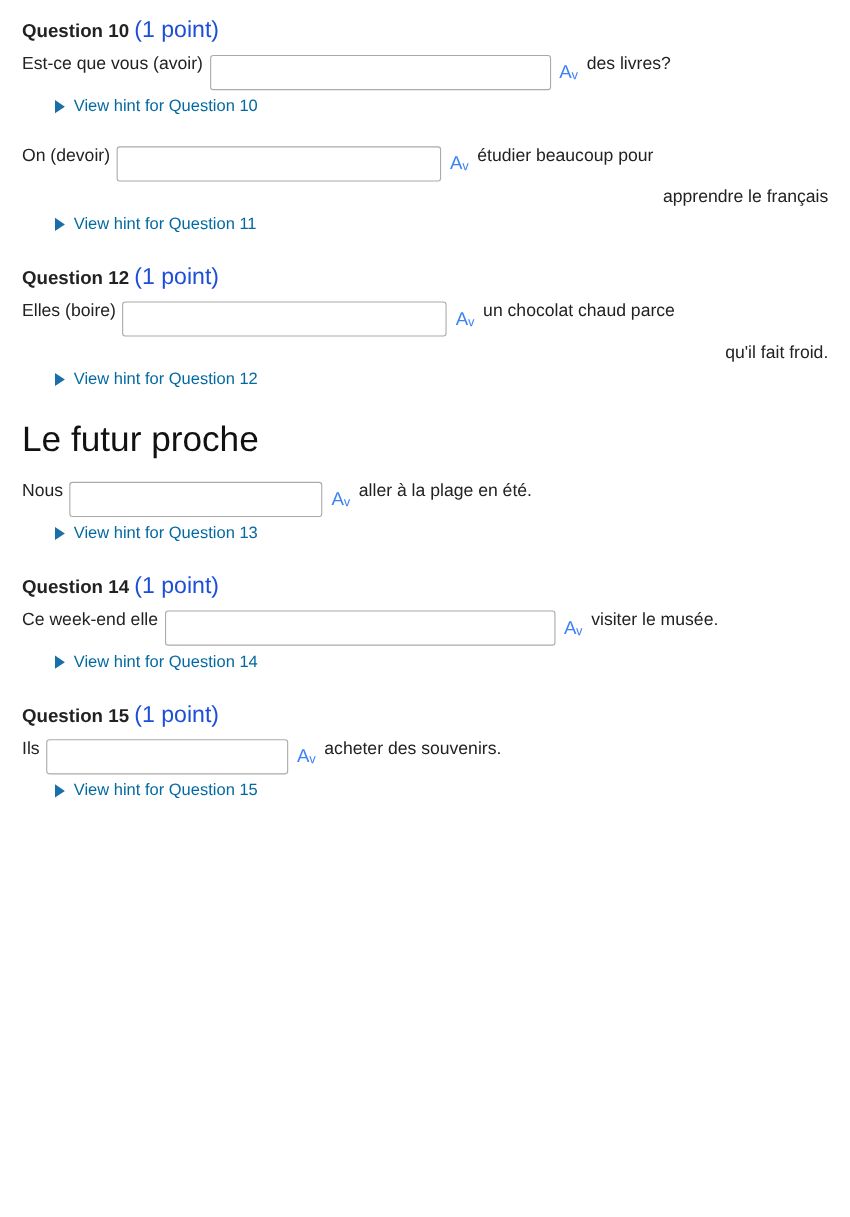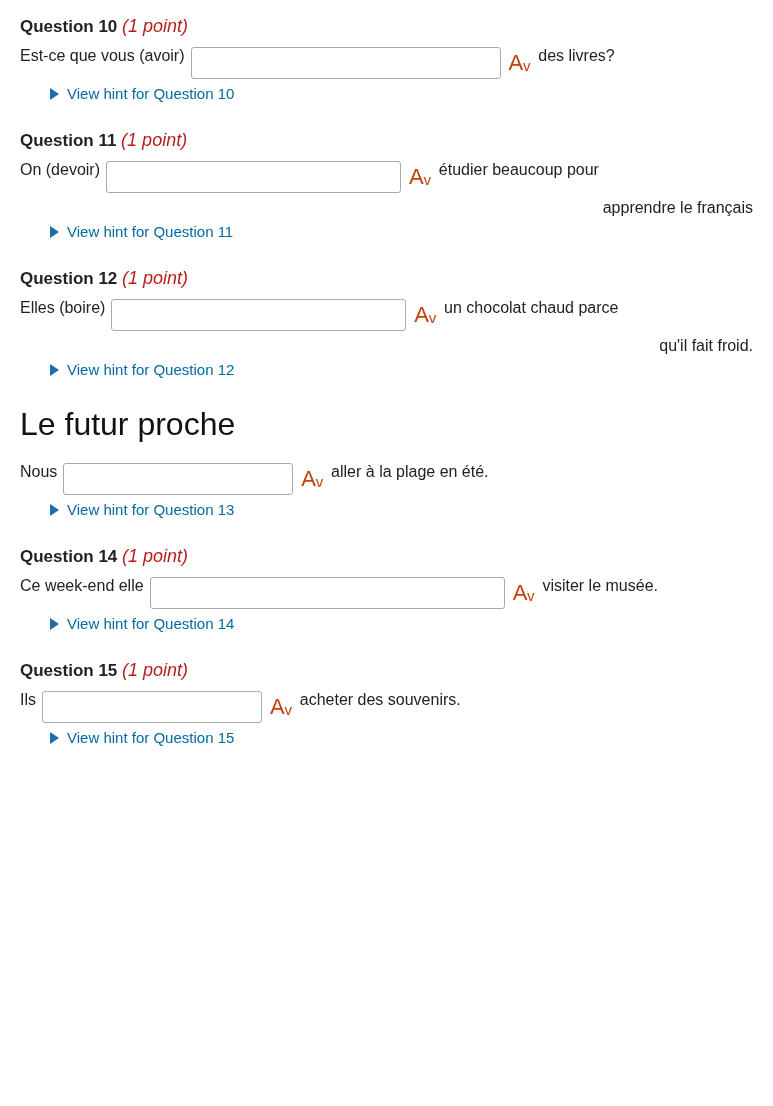--- a/index.html
+++ b/index.html
@@ -22,23 +22,22 @@
     }
 
     .question-title {
       font-weight: bold;
       font-size: 17px;
       margin-bottom: 10px;
     }
 
     .question-title .points {
       font-weight: normal;
-      font-size: 18px;
-      color: #b91c1c;
-      font-style: italic;
+      font-size: 21px;
+      color: #1d4ed8;
     }
 
     .question-row {
       display: flex;
       flex-wrap: wrap;
       gap: 6px;
       margin-bottom: 6px;
     }
 
     .question-row .label {
@@ -72,22 +71,22 @@
     }
 
     .answer-input.short3 {
       width: 220px;
     }
 
     .spell-check-icon {
       display: inline-flex;
       align-items: center;
       justify-content: center;
-      font-size: 22px;
-      color: #c2410c;
+      font-size: 17px;
+      color: #3b82f6;
       margin: 0 2px;
     }
 
     .inline-text {
       font-size: 16px;
       color: #222;
     }
 
     .hint-link {
       display: flex;
@@ -142,24 +141,20 @@
     <span class="spell-check-icon">Aᵥ</span>
     <span class="inline-text">des livres?</span>
   </div>
   <button class="hint-link">
     <span class="hint-arrow"></span>
     <span>View hint for Question 10</span>
   </button>
 </div>
 
 <div class="question-block">
-  <div class="question-title">
-    <span>Question 11</span>
-    <span class="points">(1 point)</span>
-  </div>
   <div class="question-row">
     <span class="label">On (devoir)</span>
     <input class="answer-input medium" type="text" style="">
     <span class="spell-check-icon">Aᵥ</span>
     <span class="inline-text">étudier beaucoup pour</span>
   </div>
   <div class="continuation-text">apprendre le français</div>
   <button class="hint-link">
     <span class="hint-arrow"></span>
     <span>View hint for Question 11</span>

